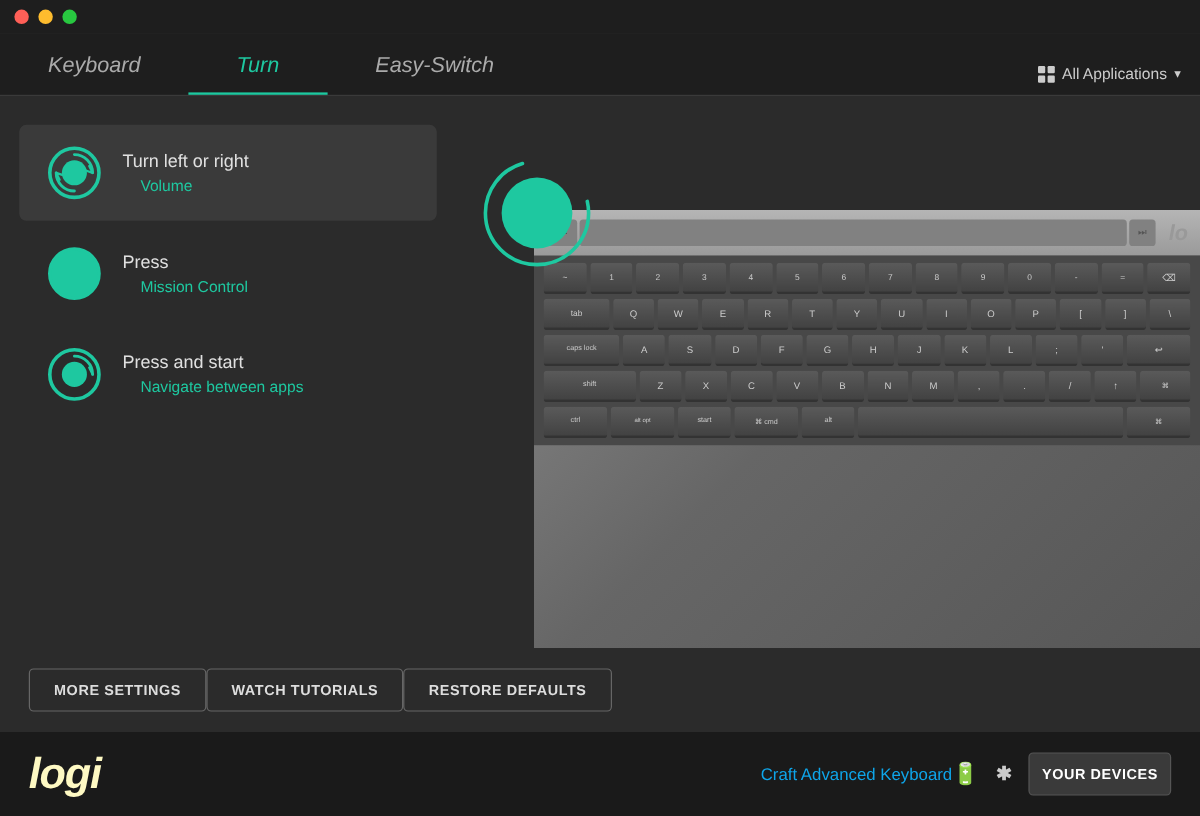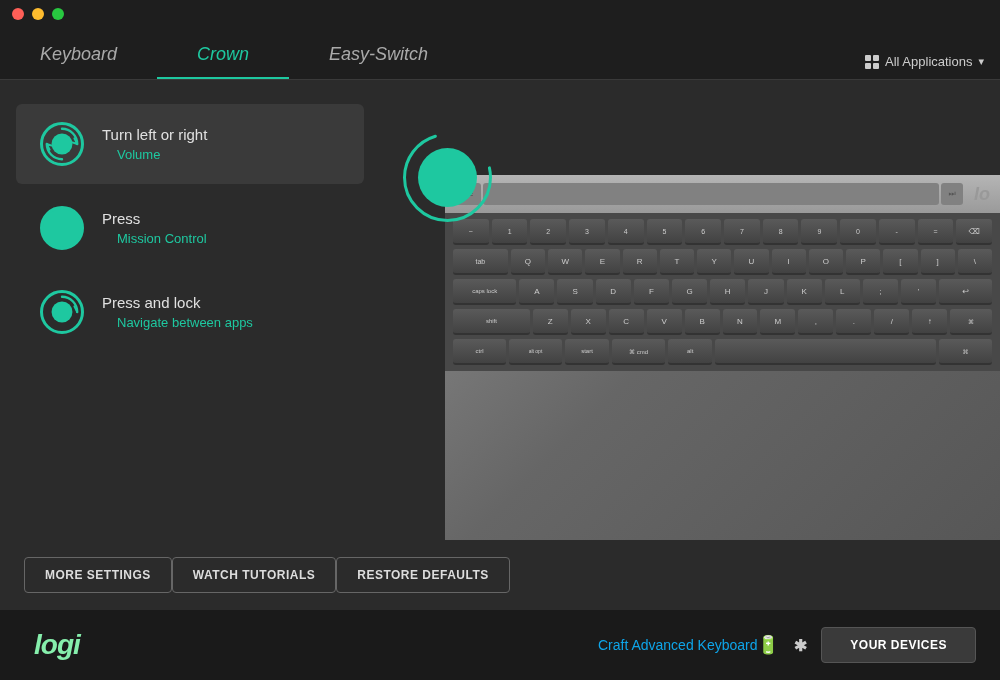--- a/index.html
+++ b/index.html
@@ -174,40 +174,39 @@
       bottom: 0;
       left: 0;
       right: 0;
       height: 70px;
       background: #1a1a1a;
       display: flex;
       align-items: center;
       padding: 0 24px;
     }
     .logi-logo {
-      font-size: 28px;
+      font-size: 36px;
       font-weight: 900;
-      color: #86efac;
+      color: #fef9c3;
       letter-spacing: -1px;
       font-style: italic;
-      margin-left: 10px;
     }
     .device-name {
       flex: 1;
       text-align: right;
       color: #0ea5e9;
       font-size: 14px;
     }
     .footer-right {
       display: flex;
       align-items: center;
       gap: 14px;
     }
     .your-devices-btn {
-      padding: 10px 28px;
+      padding: 10px 10px;
       background: #3a3a3a;
       border: 1px solid #555;
       color: #fff;
       font-size: 12px;
       font-weight: 600;
       letter-spacing: 0.5px;
       cursor: pointer;
       border-radius: 4px;
     }
   </style>
@@ -218,21 +217,21 @@
   <span class="traffic-light tl-close"></span>
   <span class="traffic-light tl-minimize"></span>
   <span class="traffic-light tl-maximize"></span>
 </div>
 
 <div class="tabs">
   <div class="tab">
     <span>Keyboard</span>
   </div>
   <div class="tab active">
-    <span>Crown</span>
+    <span>Turn</span>
   </div>
   <div class="tab">
     <span>Easy-Switch</span>
   </div>
   <div class="apps-menu">
     <span class="grid-icon">
       <span class="grid-dot"></span>
       <span class="grid-dot"></span>
       <span class="grid-dot"></span>
       <span class="grid-dot"></span>
@@ -273,21 +272,21 @@
 
     <div class="action-item">
       <div class="action-icon" style="border:3px solid #1ec8a0; background:transparent; position:relative;">
         <svg class="press-turn-icon-svg" viewBox="0 0 40 40">
           <circle cx="20" cy="20" r="11" fill="#1ec8a0"></circle>
           <path d="M20 4 A16 16 0 0 1 36 20" stroke="#1ec8a0" stroke-width="2.5" fill="none" stroke-linecap="round"></path>
           <path d="M36 20 L33 14" stroke="#1ec8a0" stroke-width="2" fill="none" stroke-linecap="round"></path>
         </svg>
       </div>
       <div class="action-text">
-        <h3>Press and lock</h3>
+        <h3>Press and start</h3>
         <p>Navigate between apps</p>
       </div>
     </div>
 
   </div>
 
   <div class="right-panel">
 
     <div style="position:absolute; top:50px; left:20px; width:95px; height:95px; z-index:10;">
       

